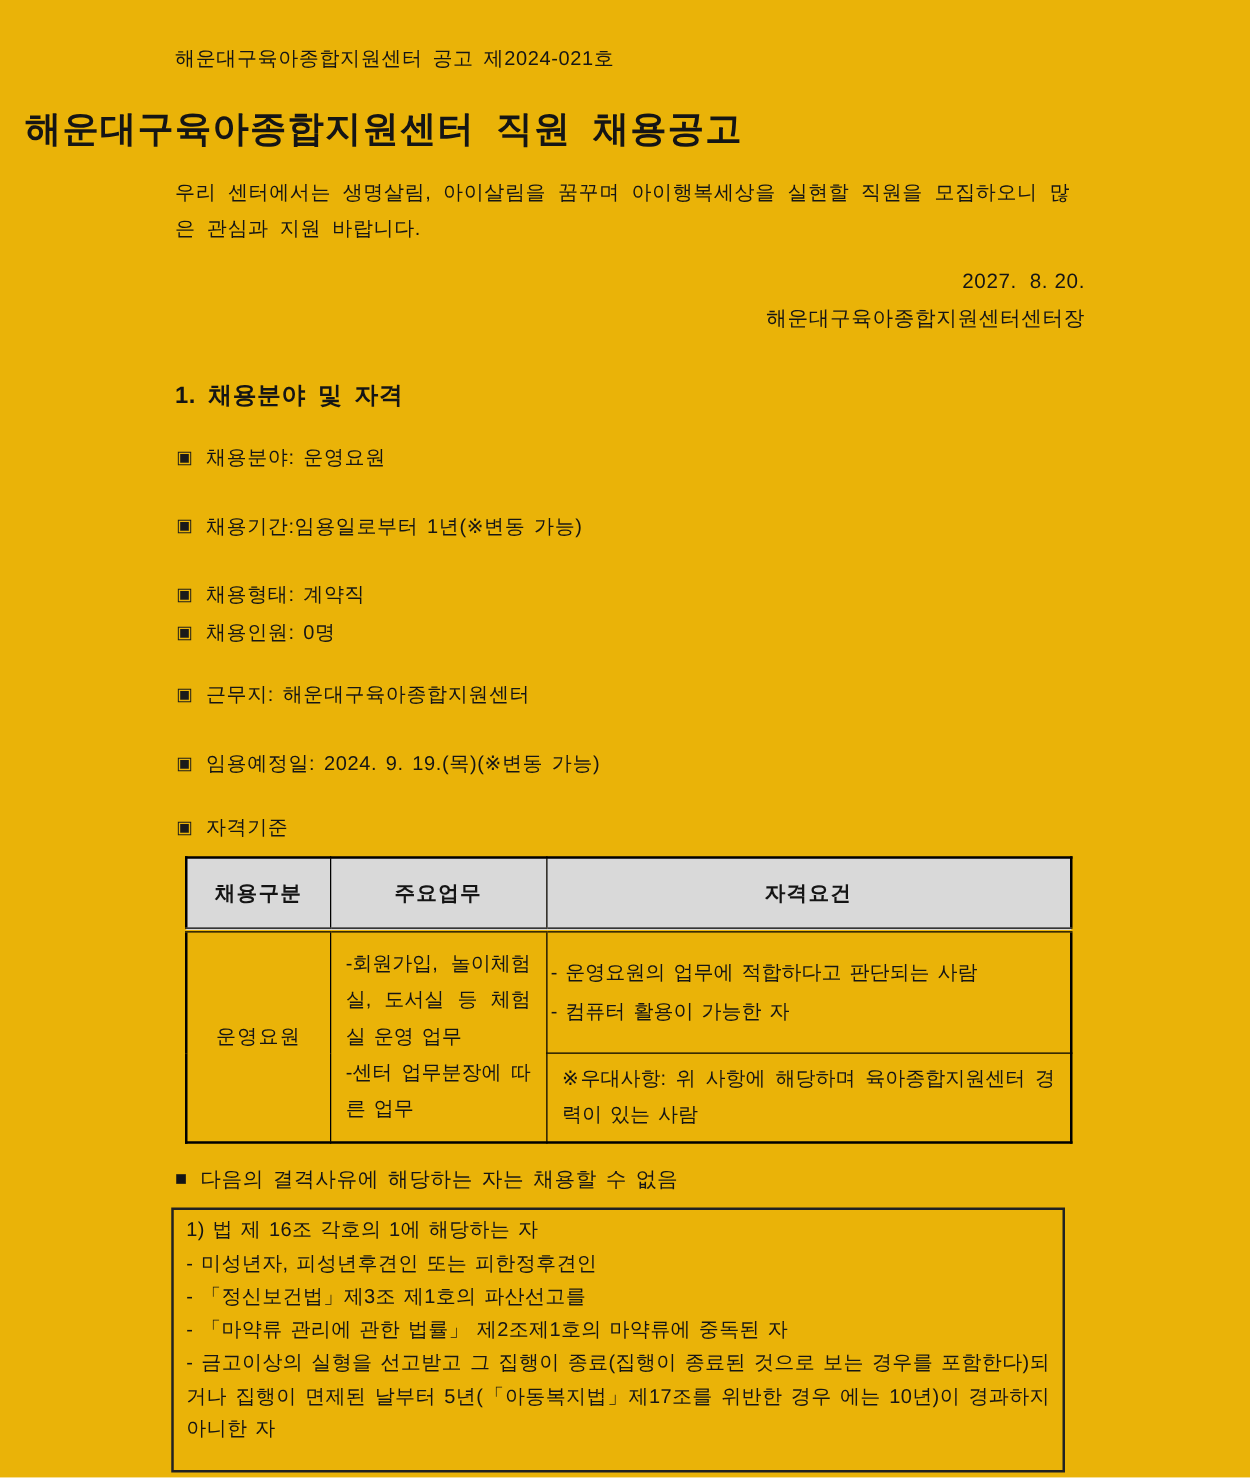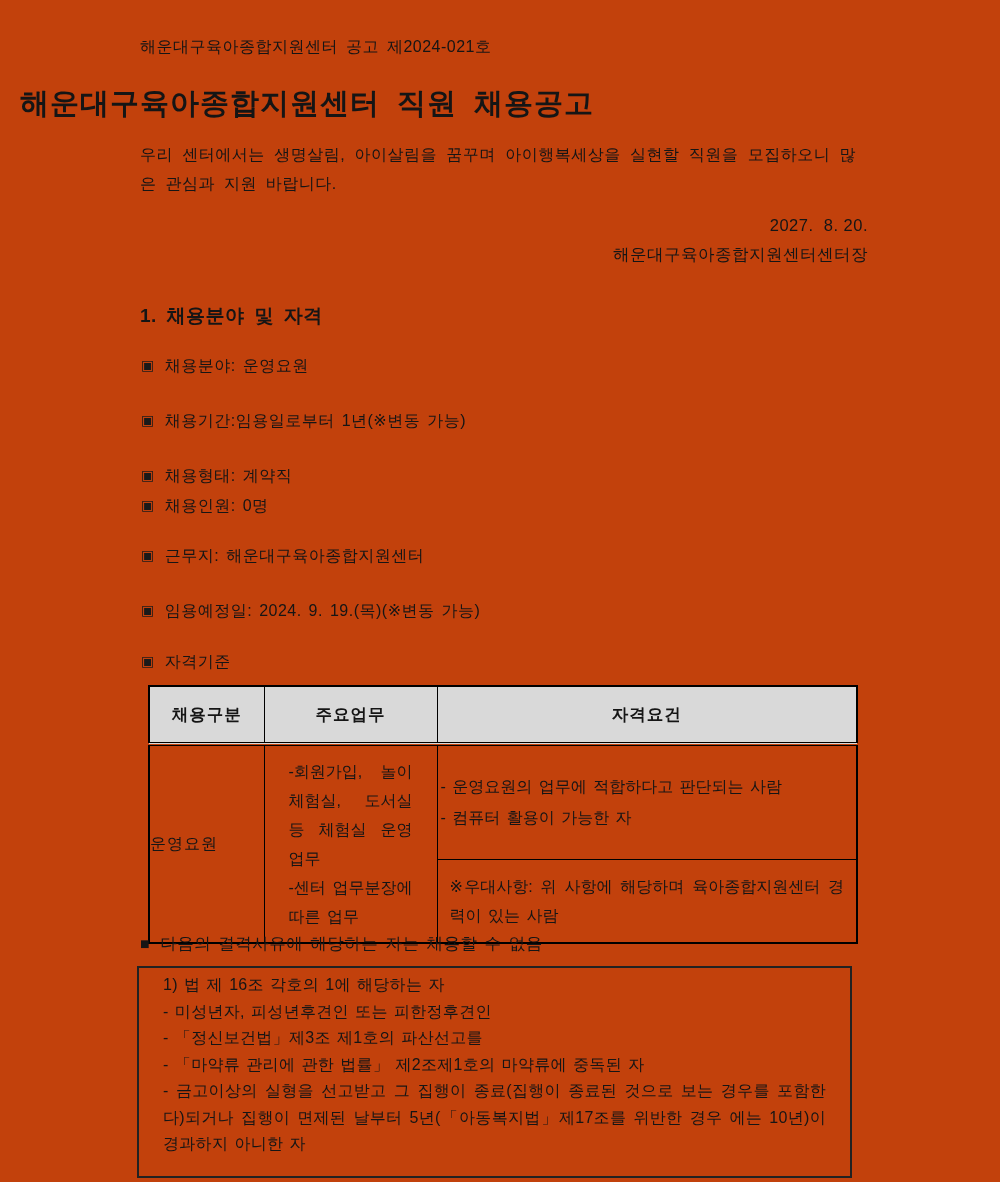--- a/index.html
+++ b/index.html
@@ -1,21 +1,21 @@
 <!DOCTYPE html>
 <html><head>
 <meta charset="utf-8">
 <style>
   * { margin: 0; padding: 0; box-sizing: border-box; }
   html, body { background: #ffffff; }
   .page {
     position: relative;
     width: 1000px;
     height: 1182px;
-    background: #c2410c;
+    background: #eab308;
     font-family: "Liberation Sans", "DejaVu Sans", sans-serif;
     color: #151515;
     overflow: hidden;
   }
   .abs { position: absolute; }
 
   .doc-number {
     left: 140px; top: 37px;
     font-size: 16px; letter-spacing: 0.5px; word-spacing: 3px;
   }
@@ -59,44 +59,44 @@
     border: 2px solid #000000;
     font-size: 16px; color: #151515;
   }
   .qual-table th, .qual-table td { border: 1px solid #000; }
   .qual-table th {
     height: 58px;
     background: #d9d9d9;
     font-weight: bold; font-size: 16.5px; letter-spacing: 1px;
     border-bottom: 4px double #000;
   }
-  .cell-category { vertical-align: middle; letter-spacing: 1px; font-family: Liberation Serif, serif; }
+  .cell-category { text-align: center; vertical-align: middle; letter-spacing: 1px; font-family: Liberation Serif, serif; }
   .cell-duties {
-    vertical-align: top; padding: 11px 24px;
+    vertical-align: top; padding: 11px 12px;
     line-height: 29px; text-align: justify; word-break: break-all; word-spacing: 2px;
   }
   .cell-duties p { margin: 0; }
   .cell-qual-top { height: 96px; vertical-align: middle; padding: 6px 3px; line-height: 31px; word-spacing: 2px; }
   .cell-qual-top p { margin: 0; }
   .cell-qual-bottom {
     height: 62px; vertical-align: middle; padding: 5px 12px;
     line-height: 29px; text-align: justify; word-break: break-all; word-spacing: 2px;
   }
 
   .exclusion-heading {
     left: 140px; top: 933px;
     display: flex; align-items: flex-start;
     font-size: 16.5px; letter-spacing: 0.5px; word-spacing: 2px;
   }
   .exclusion-heading .marker { font-size: 16px; line-height: 21px; margin-right: 10px; }
 
   .exclusion-box {
     left: 137px; top: 966px; width: 715px; height: 212px;
     border: 2px solid #222;
-    padding: 4px 24px;
+    padding: 4px 10px;
     font-size: 16px; line-height: 26.5px;
     overflow: hidden;
   }
   .exclusion-box p {
     margin: 0;
     text-align: justify; word-break: break-all; word-spacing: 1.5px; letter-spacing: 0.3px;
   }
 </style>
 </head>
 <body>

